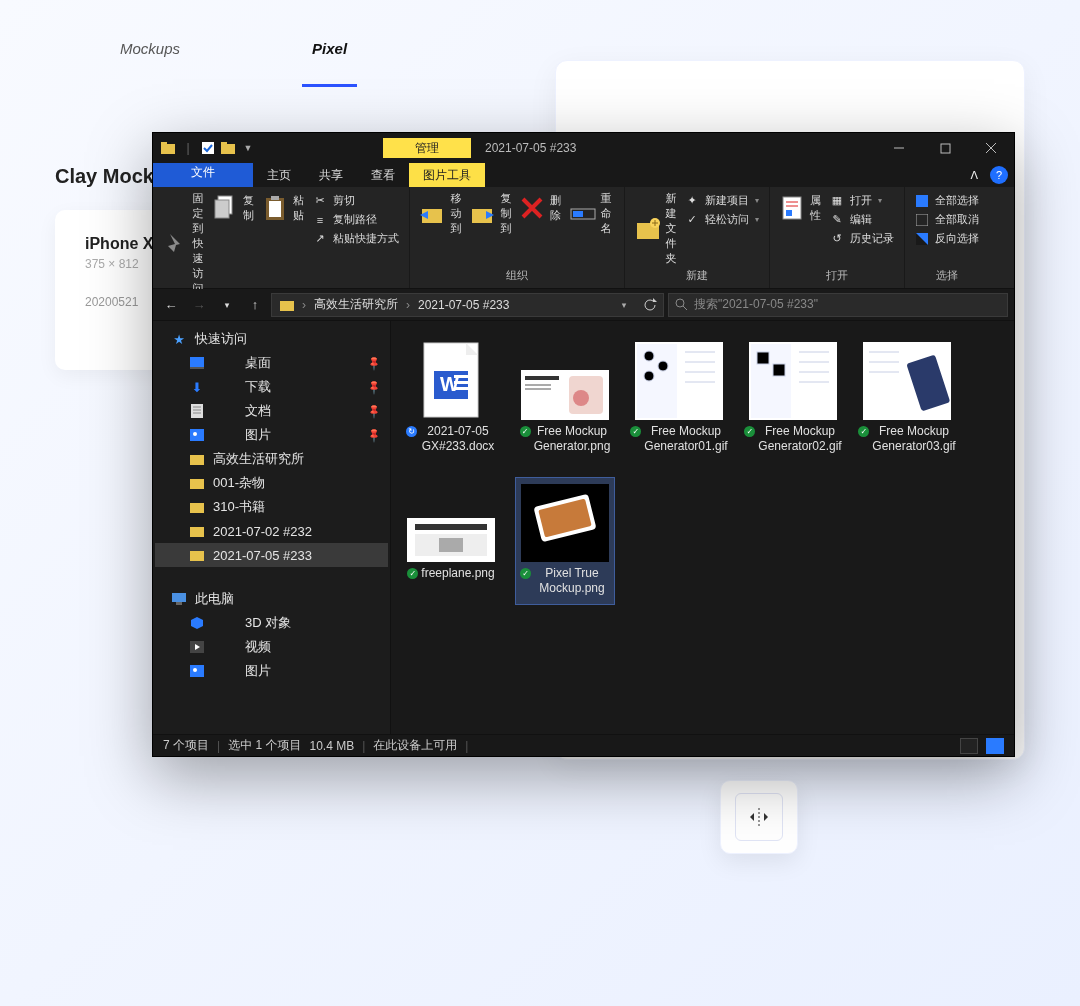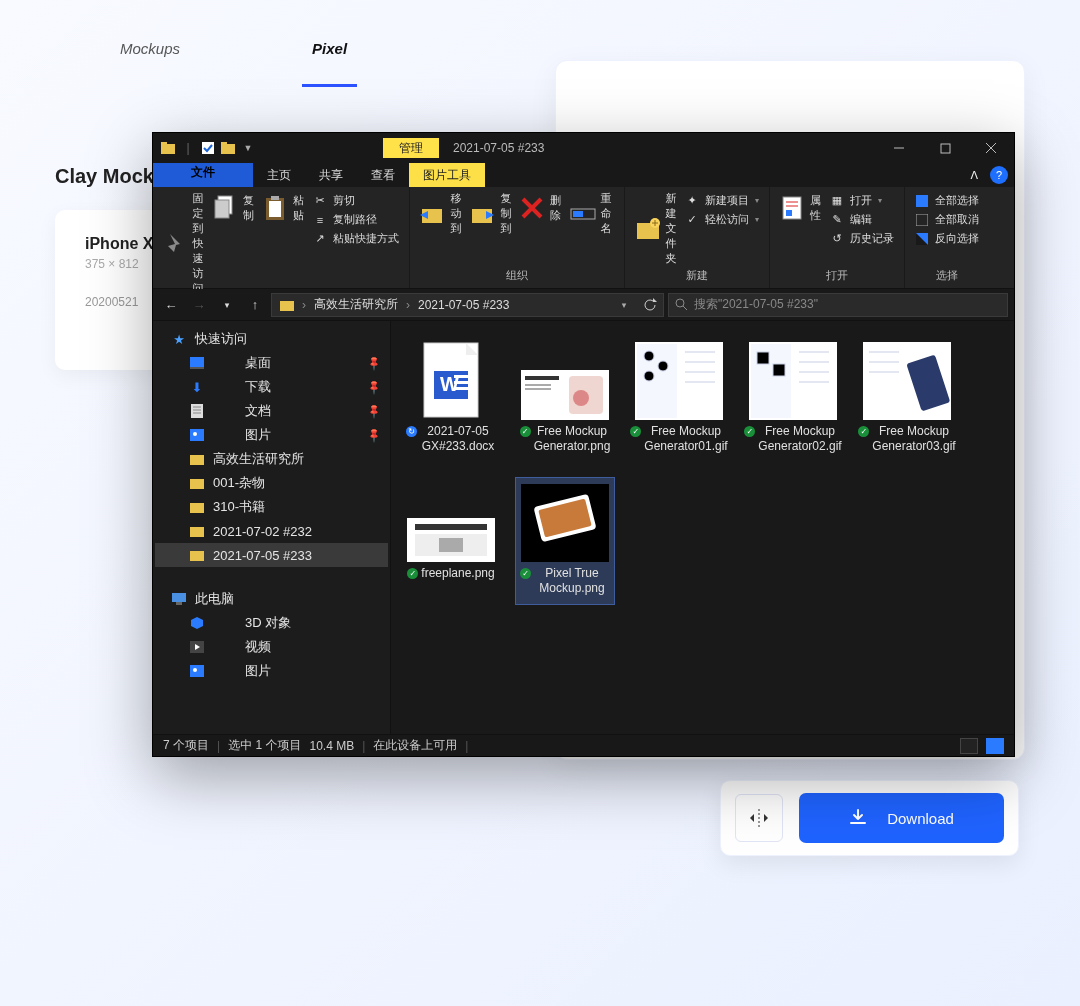--- a/index.html
+++ b/index.html
@@ -134,21 +134,21 @@
   }
   .titlebar .qat span {
     width: 18px; height: 18px;
     display: inline-flex;
     align-items: center; justify-content: center;
   }
   .titlebar .manage-tab {
     background: #ffe14a;
     color: #222;
     height: 20px;
-    padding: 0 16px;
+    padding: 0 32px;
     display: flex; align-items: center;
     font-size: 12px;
     margin-left: 120px;
   }
   .titlebar .win-title {
     flex: 1;
     color: #bbb;
     padding-left: 14px;
   }
   .titlebar .win-ctrl {
@@ -168,22 +168,21 @@
     background: #181818;
     font-size: 12px;
   }
   .menubar .mtab {
     padding: 0 14px;
     display: flex; align-items: center;
     color: #ddd;
   }
   .menubar .mtab.file {
     background: #1f5bd6;
-    color: #000000;
-    font-weight: bold;
+    color: #ffffff;
   }
   .menubar .mtab.context {
     background: #fde047;
     color: #222;
   }
   .menubar .flex { flex: 1; }
   .menubar .help {
     width: 18px; height: 18px;
     border-radius: 50%;
     background: #1f6fff;
@@ -411,26 +410,20 @@
     <div class="sub">375 × 812</div>
     <div class="date">20200521</div>
   </div>
   <div class="web-preview"></div>
   <div class="web-actions">
     <div class="web-icon-btn">
       <svg width="20" height="18" viewBox="0 0 20 18">
           <path d="M10 0v18" stroke="#333" stroke-dasharray="2 2"></path>
           <path d="M1 9l4-4v8zM19 9l-4-4v8z" fill="#333"></path>
         </svg>
-    </div>
-    <div class="web-download">
-      <svg width="18" height="18" viewBox="0 0 18 18">
-          <path d="M9 1v9m0 0l-4-4m4 4l4-4M2 14h14" stroke="#fff" stroke-width="2" fill="none" stroke-linecap="round"></path>
-        </svg>
-      <span>Download</span>
     </div>
   </div>
 </div>
 
 <div class="explorer">
 
   <div class="titlebar">
     <div class="qat">
       <span>
           <svg width="14" height="12">

